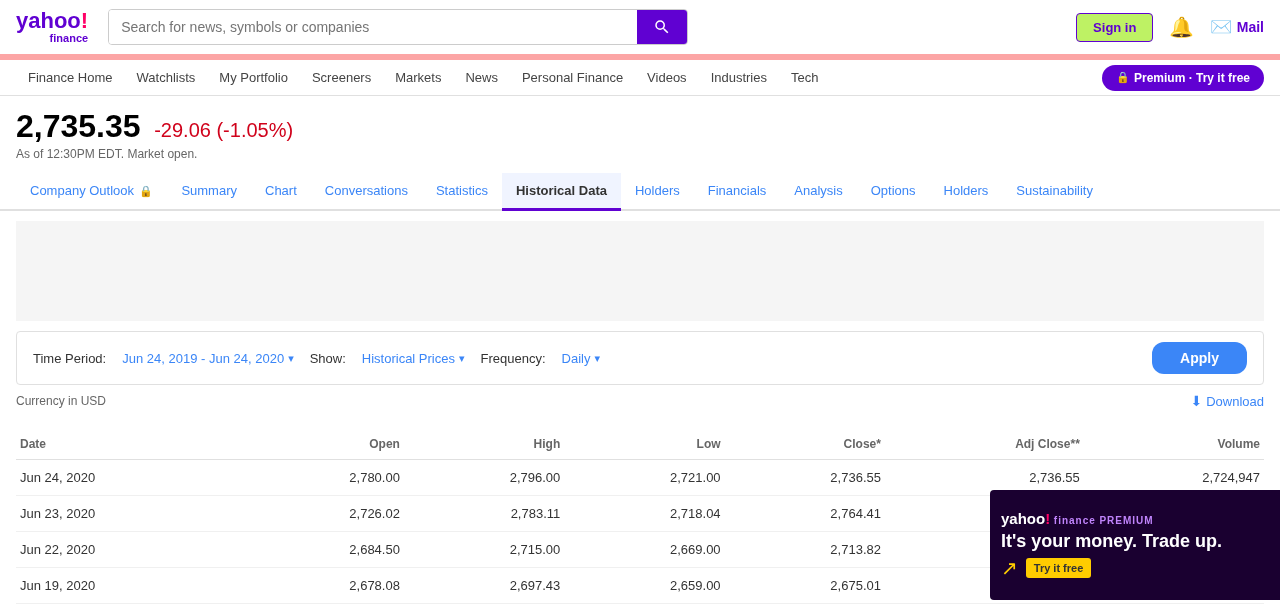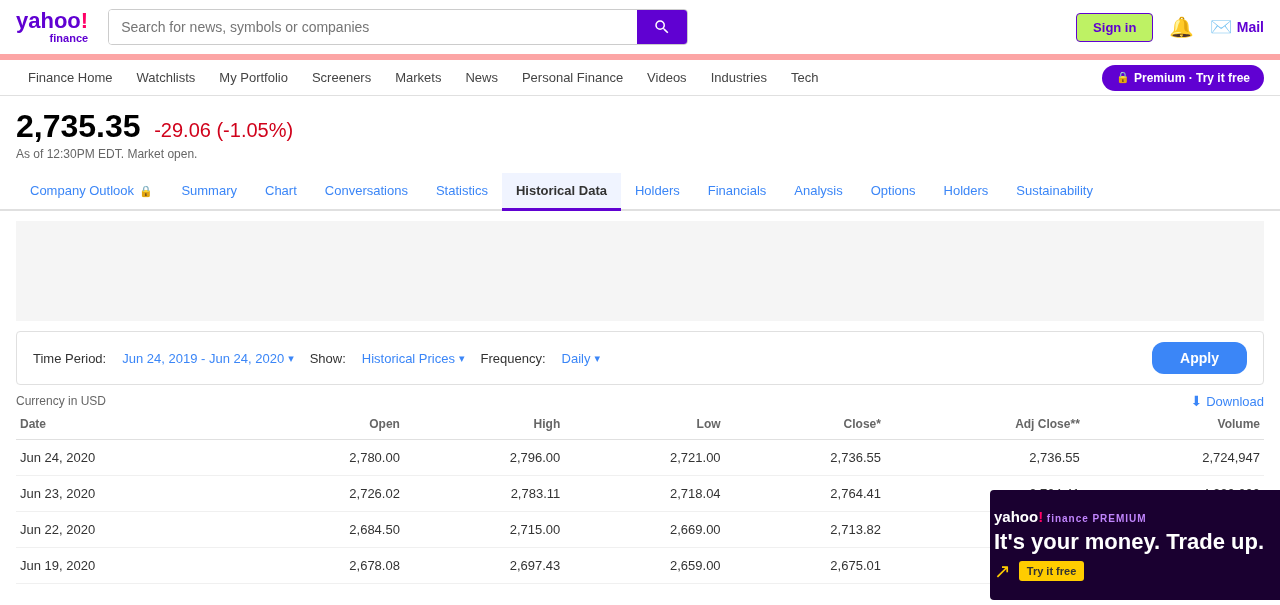--- a/index.html
+++ b/index.html
@@ -44,37 +44,37 @@
 
     
     .filter-bar { display: flex; align-items: center; gap: 16px; padding: 10px 16px; border: 1px solid #e0e0e0; margin: 0 16px 8px; border-radius: 4px; background: #fff; }
     .filter-label { font-size: 13px; color: #333; font-weight: 500; }
     .filter-dropdown { display: flex; align-items: center; gap: 4px; color: #3b86f7; font-size: 13px; cursor: pointer; font-weight: 500; }
     .filter-dropdown .arrow { font-size: 11px; }
     .apply-btn { margin-left: auto; background: #3b86f7; color: #fff; border: none; border-radius: 12px; padding: 8px 28px; font-size: 14px; font-weight: 600; cursor: pointer; }
 
     
     .table-area { padding: 0 16px; }
-    .table-meta { display: flex; justify-content: space-between; align-items: center; margin-bottom: 0; text-align: center; }
+    .table-meta { display: flex; justify-content: space-between; align-items: center; margin-bottom: 20px; text-align: center; }
     .currency-note { font-size: 12px; color: #666; }
     .download-btn { display: flex; align-items: center; gap: 4px; color: #3b86f7; font-size: 13px; cursor: pointer; text-decoration: none; }
     .download-icon { font-size: 14px; }
 
     table { width: 100%; border-collapse: collapse; }
     thead th { font-size: 12px; color: #666; font-weight: 600; padding: 8px 4px; border-bottom: 1px solid #e0e0e0; text-align: right; }
     thead th:first-child { text-align: left; }
     tbody td { font-size: 13px; color: #333; padding: 10px 4px; border-bottom: 1px solid #f0f0f0; text-align: right; }
     tbody td:first-child { text-align: left; }
 
     
-    .right-ad { position: fixed; right: 0; top: 490px; width: 290px; height: 110px; background: #1a0030; display: flex; flex-direction: column; justify-content: center; padding: 4px; border-radius: 4px 0 0 4px; }
+    .right-ad { position: fixed; right: 0; top: 490px; width: 290px; height: 110px; background: #1a0030; display: flex; flex-direction: column; justify-content: center; padding: 11px; border-radius: 4px 0 0 4px; }
     .right-ad-logo { color: #fff; font-size: 15px; font-weight: 900; }
     .right-ad-logo span { color: #ff0066; }
     .right-ad-sub { color: #c084fc; font-size: 10px; font-weight: 700; letter-spacing: 1px; }
-    .right-ad-text { color: #fff; font-size: 22px; font-weight: 700; margin: 4px 0; }
+    .right-ad-text { color: #fff; font-size: 18px; font-weight: 700; margin: 4px 0; }
     .right-ad-bottom { display: flex; align-items: center; gap: 8px; }
     .right-ad-tryit { background: #ffcc00; color: #333; font-size: 11px; font-weight: 700; padding: 4px 8px; border-radius: 3px; }
     .right-ad-arrow { color: #ffcc00; font-size: 20px; }
   </style>
 </head>
 <body>
 
 <div class="top-header">
   <div class="logo">
     <div>

